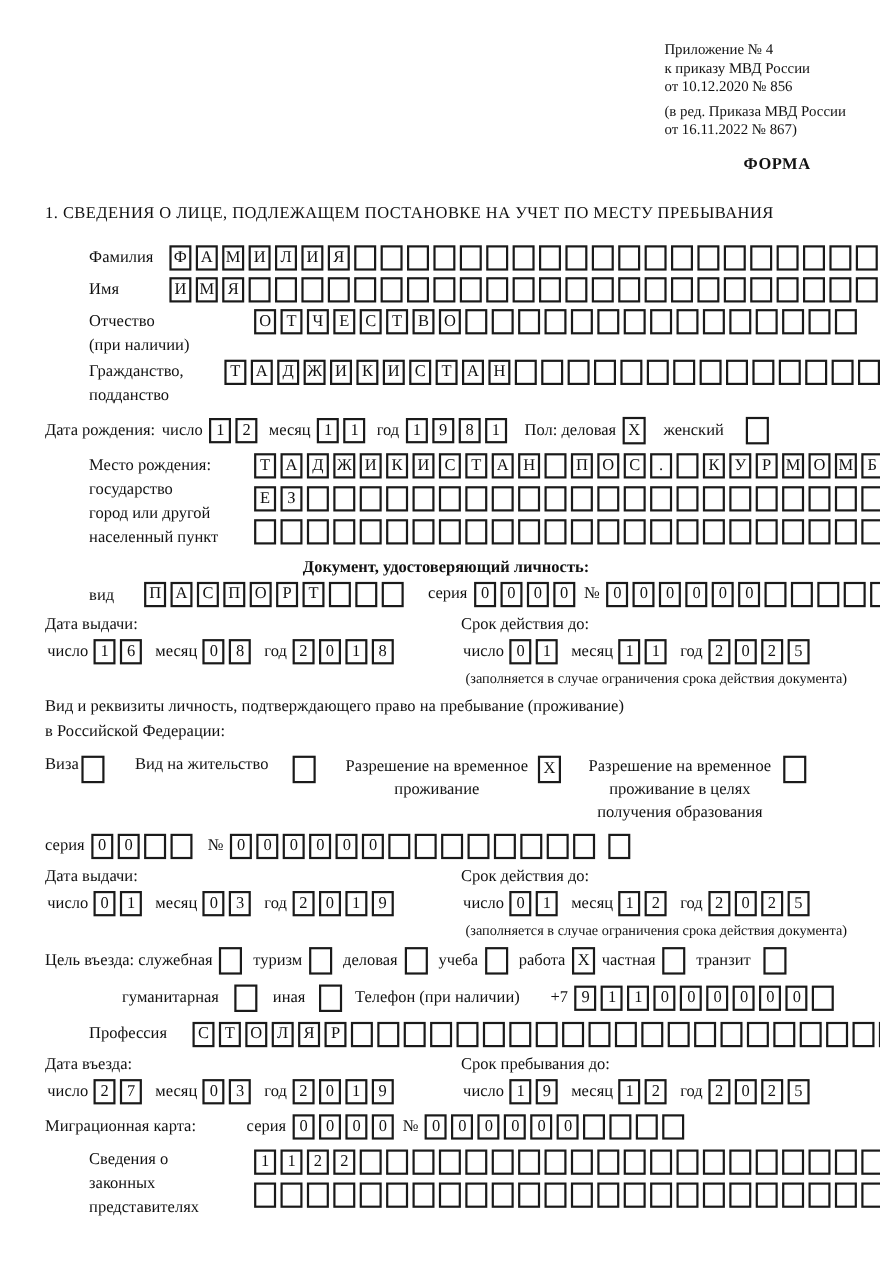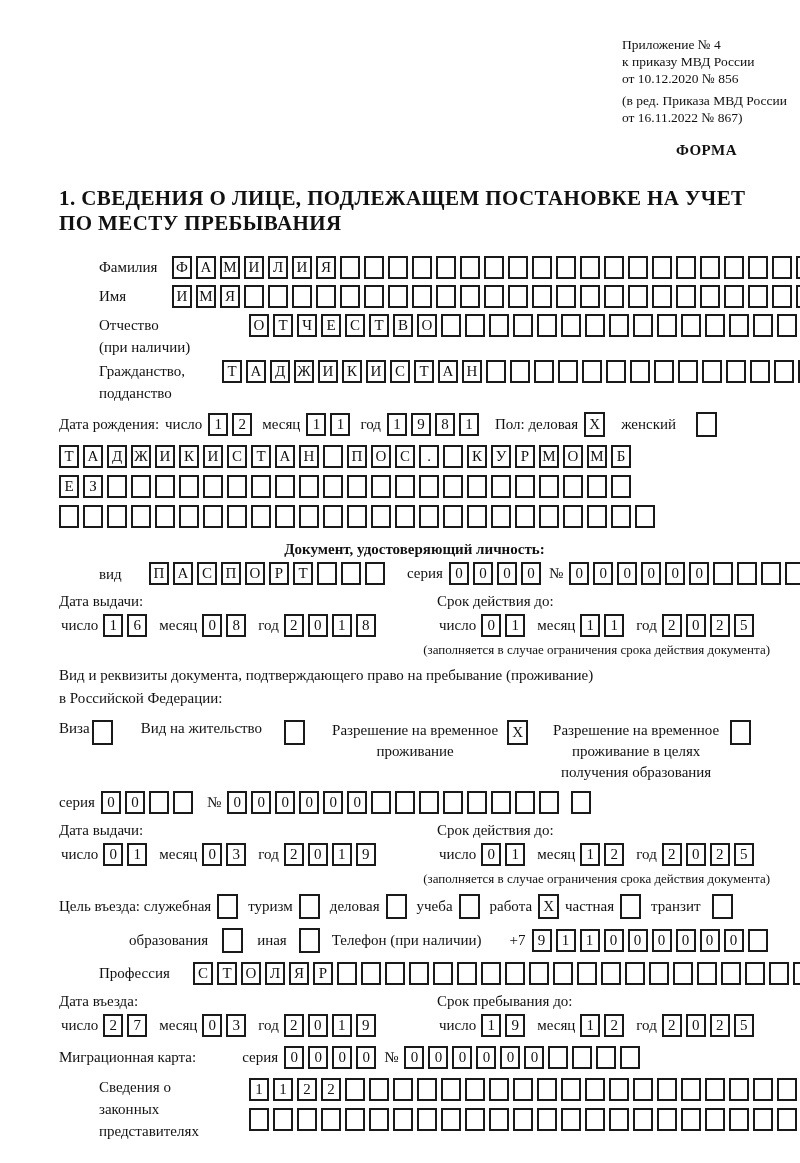--- a/index.html
+++ b/index.html
@@ -1,30 +1,30 @@
 <!DOCTYPE html>
 <html><head>
 <meta charset="utf-8">
 <style>
   * { box-sizing: border-box; margin: 0; padding: 0; }
   html,body { background:#888; }
   .page {
     width: 800px; height: 1163px; margin: 0 auto; background: #ffffff;
     font-family: "Liberation Serif", "DejaVu Serif", serif;
-    color: #111; font-size: 15px; padding: 36px 30px 20px 59px;
+    color: #111; font-size: 15px; padding: 36px 30px 20px 41px;
     overflow: hidden; position: relative;
   }
   
   .lawref { margin-left: 563px; width: 200px; font-size: 13.5px; line-height: 17px; }
   .lawref .l4 { margin-top: 5px; }
   .forma { text-align: right; font-weight: bold; padding-right: 33px; margin-top: 16px; font-size: 15px; letter-spacing: .5px; }
   
   .title { text-align: center; font-weight: bold; font-size: 16px; line-height: 23px; margin-top: 16px; letter-spacing: .2px; }
   .blankline { display:inline-block; width: 56px; border-bottom: 2px solid #222; height: 14px; margin-left: 8px; }
-  .sect { font-weight: bold; font-size: 21px; margin-top: 27px; letter-spacing: .4px; }
+  .sect { font-weight: normal; font-size: 15px; margin-top: 27px; letter-spacing: .4px; }
   
   .row { display: flex; align-items: flex-start; margin-top: 6px; }
   .lbl { flex: none; line-height: 22px; margin-left: 40px; }
   .w73 { width: 73px; } .w150 { width: 150px; } .w123 { width: 123px; } .w50 { width: 50px; }
   .cells { display: flex; flex-wrap: nowrap; }
   .cell {
     flex: none; width: 20px; height: 23px; border: 2px solid #1a1a1a;
     margin-right: 4px; display: inline-flex; align-items: center; justify-content: center;
     font-size: 15px; background: #fff;
   }
@@ -216,20 +216,26 @@
         <span class="cell">8</span>
         <span class="cell">1</span>
       </span>
     <span class="t">Пол: деловая</span>
     <span class="cbx mr16">X</span>
     <span class="t">женский</span>
     <span class="cbx" style="margin-left:14px"></span>
   </div>
 
   <div class="row" style="margin-top:8px">
+    <span class="lbl w150 stack">
+      <div>Место рождения:</div>
+      <div>государство</div>
+      <div>город или другой</div>
+      <div>населенный пункт</div>
+    </span>
     <span class="cellrows">
       <span class="cells">
           <span class="cell">Т</span>
           <span class="cell">А</span>
           <span class="cell">Д</span>
           <span class="cell">Ж</span>
           <span class="cell">И</span>
           <span class="cell">К</span>
           <span class="cell">И</span>
           <span class="cell">С</span>
@@ -387,21 +393,21 @@
             <span class="cell">0</span>
             <span class="cell">2</span>
             <span class="cell">5</span>
           </span>
       </div>
     </div>
   </div>
   <div class="note">(заполняется в случае ограничения срока действия документа)</div>
 
   <div style="margin-top:6px; line-height:23px">
-    <div>Вид и реквизиты документа, подтверждающего право на пребывание (проживание)</div>
+    <div>Вид и реквизиты личность, подтверждающего право на пребывание (проживание)</div>
     <div>в Российской Федерации:</div>
   </div>
 
   <div class="visa-row">
     <span class="t">Виза</span>
     <span class="cbx" style="margin-left:2px"></span>
     <span class="t" style="margin-left:28px">Вид на жительство</span>
     <span class="cbx" style="margin-left:22px"></span>
     <span class="ctr" style="margin-left:24px; width:172px">
       <div>Разрешение на временное</div>
@@ -503,21 +509,21 @@
     <span class="cbx"></span>
     <span class="t" style="margin-left:10px">работа</span>
     <span class="cbx">X</span>
     <span class="t" style="margin-left:6px">частная</span>
     <span class="cbx"></span>
     <span class="t" style="margin-left:10px">транзит</span>
     <span class="cbx" style="margin-left:6px"></span>
   </div>
 
   <div class="row inline" style="margin-top:9px; padding-left:70px">
-    <span class="t">образования</span>
+    <span class="t">гуманитарная</span>
     <span class="cbx" style="margin-left:8px"></span>
     <span class="t" style="margin-left:14px">иная</span>
     <span class="cbx" style="margin-left:6px"></span>
     <span class="t" style="margin-left:12px">Телефон (при наличии)</span>
     <span class="t" style="margin-left:22px">+7</span>
     <span class="cells">
         <span class="cell">9</span>
         <span class="cell">1</span>
         <span class="cell">1</span>
         <span class="cell">0</span>

